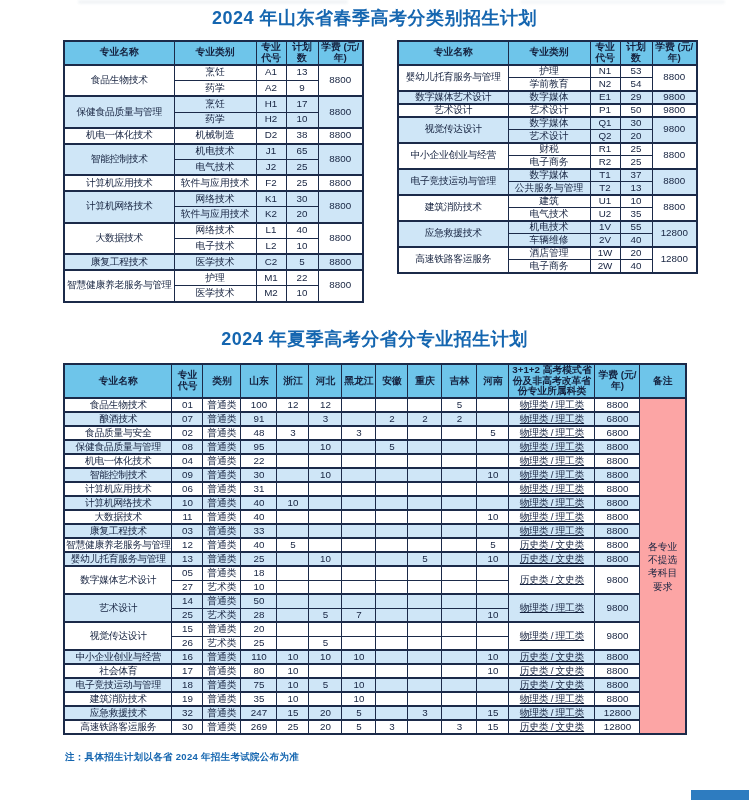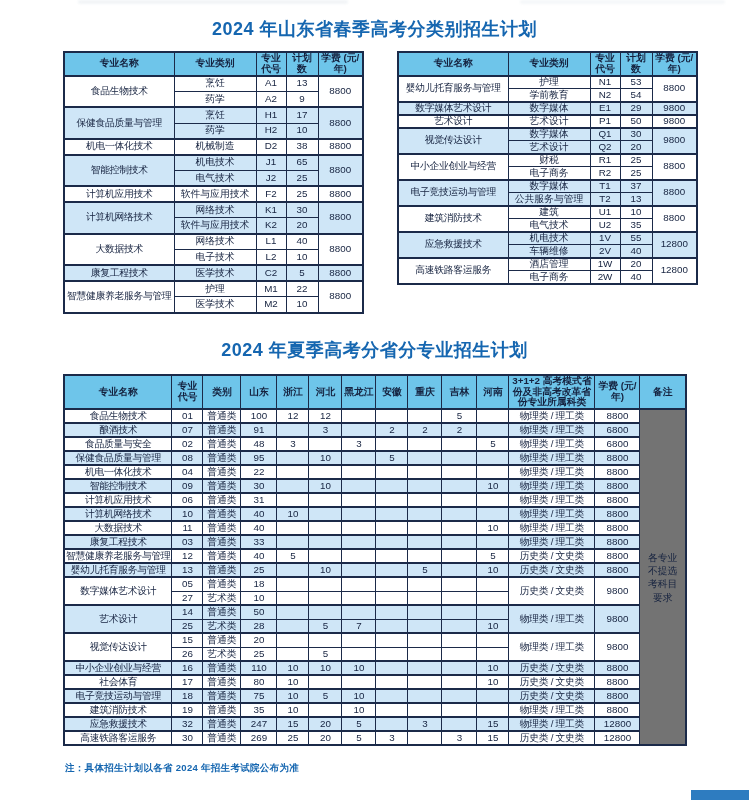--- a/index.html
+++ b/index.html
@@ -16,41 +16,41 @@
     width:749px;height:800px;position:relative;background:#ffffff;overflow:hidden;
     font-family:"Liberation Sans","DejaVu Sans",sans-serif;color:var(--body-text);
   }
   .top-artifact{position:absolute;top:0;left:78px;width:270px;height:4px;
     background:#b9c6d4;opacity:.18;border-radius:2px;filter:blur(1px);}
   .top-artifact.right{left:520px;width:205px;opacity:.14;}
   .title{
     text-align:center;color:var(--title-text);font-weight:bold;font-size:18px;
     letter-spacing:.5px;line-height:1.1;
   }
-  .spring-title{padding-top:20px;}
+  .spring-title{padding-top:9px;}
   .summer-title{margin-top:27px;}
   .spring-wrap{display:flex;margin:11px 0 0 63px;gap:33px;align-items:flex-start;}
   table{border-collapse:collapse;table-layout:fixed;border:2px solid var(--border);}
   th,td{
     border:1px solid var(--border);text-align:center;vertical-align:middle;
     padding:0 1px;overflow:hidden;line-height:1.12;
   }
   th{background:var(--header-bg);font-weight:bold;font-size:9.8px;text-align:center;}
   .spring th{height:24px;}
   td{font-size:9.8px;}
   #spring-left td{height:15.8px;}
   #spring-right td{height:13px;}
   .blue{background:var(--alt-row-bg);}
   tr.gs td{border-top-width:2px;}
   .major{white-space:nowrap;letter-spacing:-0.3px;margin-left:9px;}
-  .subj{white-space:nowrap;letter-spacing:-0.3px;}
+  .subj{white-space:nowrap;letter-spacing:-0.3px;text-decoration:underline;}
   .summer{margin:13px 0 0 63px;}
   .summer th{height:34px;}
   .summer td{height:14px;}
-  .remark{background:#737373;line-height:1.35;padding:0 4px;}
+  .remark{background:#fca5a5;line-height:1.35;padding:0 4px;}
   .note{
     margin:16px 0 0 65px;font-size:9.5px;font-weight:bold;color:var(--title-text);
     letter-spacing:.3px;
   }
   .corner-accent{position:absolute;right:0;bottom:0;width:58px;height:10px;background:var(--accent);}
 </style>
 </head>
 <body>
 
 <div class="top-artifact"></div>

